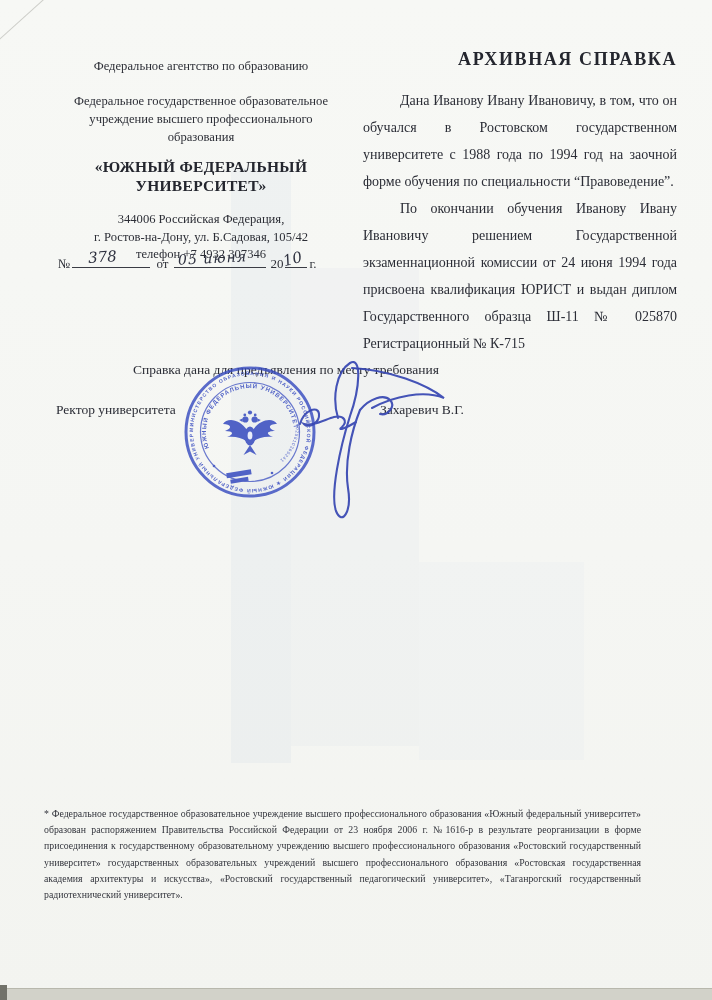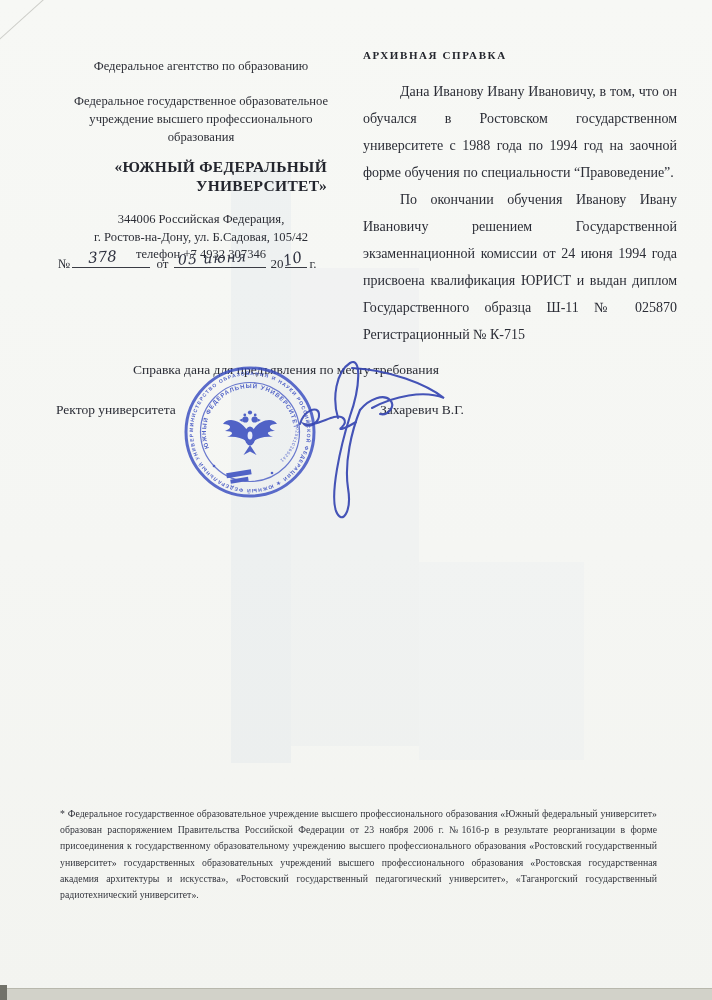--- a/index.html
+++ b/index.html
@@ -19,52 +19,52 @@
   .scan-bottom{position:absolute;left:0;right:0;bottom:0;height:11px;
     background:#d2d2c9;border-top:1px solid #b8b8ad;}
   .scan-corner{position:absolute;left:0;bottom:0;width:7px;height:15px;background:#72726a;}
 
   
   .col-left{position:absolute;left:50px;top:57px;width:302px;text-align:center;
     font-size:12.6px;line-height:18px;color:#2c2e36;}
   .agency{margin-bottom:17px;}
   .institution{margin:0 auto 11px;max-width:280px;}
   .univ{font-weight:bold;font-size:15.5px;line-height:19px;max-width:252px;
-    margin:0 auto 16px;letter-spacing:.3px;color:#24262e;text-align:right;}
+    margin:0 auto 16px;letter-spacing:.3px;color:#24262e;}
   .address{margin-bottom:10px;line-height:17.5px;font-family:Liberation Serif, serif;}
   .number-line{position:absolute;left:58px;top:253px;width:300px;text-align:left;
     font-size:13px;white-space:nowrap;}
   .blank{display:inline-block;border-bottom:1px solid #3a3c44;position:relative;
     vertical-align:baseline;height:14px;}
   .blank.b-num{width:78px;margin:0 6px 0 2px;}
   .blank.b-date{width:92px;margin:0 4px 0 6px;}
   .blank.b-year{width:22px;margin:0 2px;}
   .hand{position:absolute;font-style:italic;color:#2f3240;
     font-family:"DejaVu Serif","Liberation Serif",serif;white-space:nowrap;}
   .hand-number{left:16px;bottom:1px;font-size:15px;transform:rotate(-4deg);}
   .hand-date{left:4px;bottom:1px;font-size:14px;transform:rotate(-3deg);letter-spacing:1px;}
   .hand-year{left:-2px;bottom:-1px;font-size:15px;transform:rotate(-14deg);}
 
   
   .col-right{position:absolute;left:363px;top:49px;width:314px;}
-  .doc-title{font-weight:bold;font-size:11px;letter-spacing:1.6px;text-align:left;
+  .doc-title{font-weight:bold;font-size:18px;letter-spacing:1.6px;text-align:right;
     margin:0 0 17px 0;color:#24262e;}
   .body-par{margin:0;text-align:justify;text-indent:37px;font-size:14px;
     line-height:27px;color:#2b2d36;}
 
   
   .purpose{position:absolute;left:133px;top:362px;font-size:13.5px;color:#2b2d36;}
   .rector{position:absolute;left:56px;top:402px;font-size:13.5px;color:#2b2d36;}
   .rector-name{position:absolute;left:380px;top:402px;font-size:13.5px;color:#2b2d36;}
 
   .stamp-wrap{position:absolute;left:165px;top:347px;width:170px;height:170px;opacity:.88;}
   .sig-overlay{position:absolute;left:0;top:0;width:712px;height:1000px;pointer-events:none;}
 
   
-  .footnote{position:absolute;left:60px;top:806px;width:597px;text-align:justify;
+  .footnote{position:absolute;left:44px;top:806px;width:597px;text-align:justify;
     font-size:9.8px;line-height:16.2px;color:#33353d;}
 </style>
 </head>
 <body>
 
 <div class="page">
 
   <div class="scan-diag"></div>
   <div class="tone tone-a"></div>
   <div class="tone tone-b"></div>

